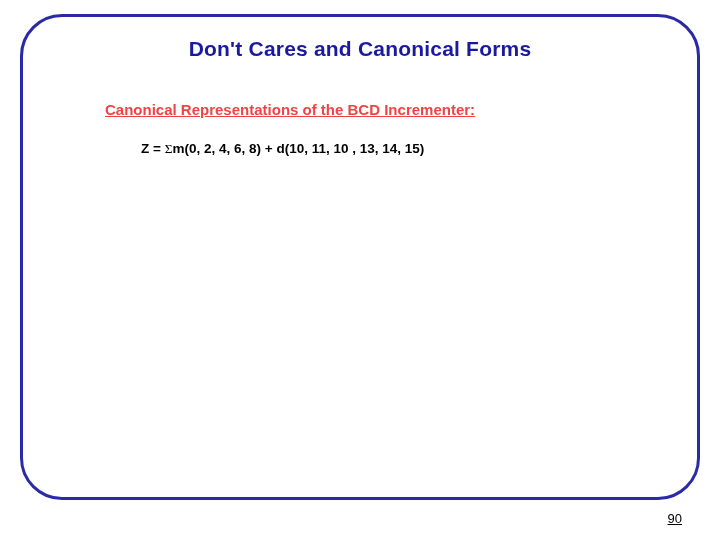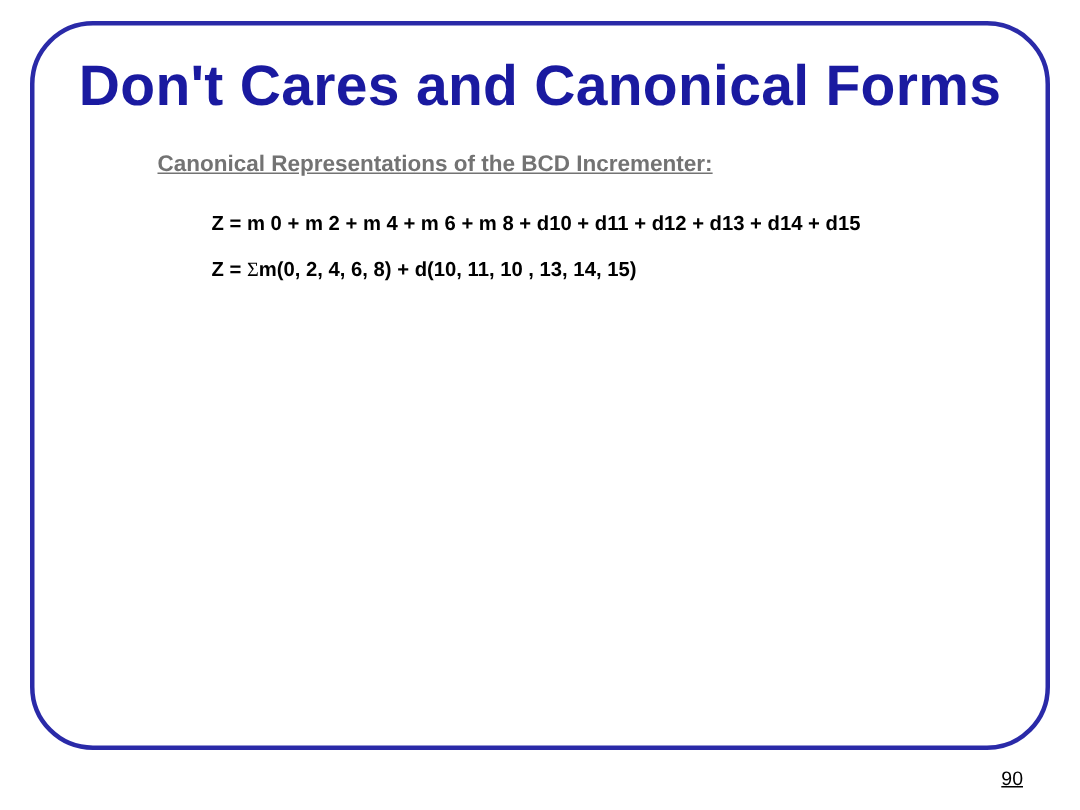--- a/index.html
+++ b/index.html
@@ -28,32 +28,32 @@
     border-radius: 42px;
     box-sizing: border-box;
     padding: 0;
   }
   .title {
     position: absolute;
     top: 20px;
     left: 0;
     right: 0;
     text-align: center;
-    font-size: 38px;
+    font-size: 21px;
     font-weight: bold;
     color: #1a1aa0;
     letter-spacing: 0.2px;
   }
   .subtitle {
     position: absolute;
     top: 84px;
     left: 82px;
     font-size: 15px;
     font-weight: bold;
-    color: #737373;
+    color: #ef4444;
     text-decoration: underline;
   }
   .content {
     position: absolute;
     top: 124px;
     left: 118px;
     right: 40px;
     font-size: 13.5px;
     font-weight: bold;
     color: #000;
@@ -84,21 +84,20 @@
 
 <div class="slide">
   <div class="frame">
 
     <div class="title">Don't Cares and Canonical Forms</div>
 
     <div class="subtitle">Canonical Representations of the BCD Incrementer:</div>
 
     <div class="content">
 
-      <div class="eq">Z = m 0 + m 2 + m 4 + m 6 + m 8 + d10 + d11 + d12 + d13 + d14 + d15</div>
 
       <div class="eq">
         <span>Z = </span><span class="sigma">Σ</span><span>m(0, 2, 4, 6, 8) + d(10, 11, 10 , 13, 14, 15)</span>
       </div>
 
       <div class="gap"></div>
 
 
 
     </div>

